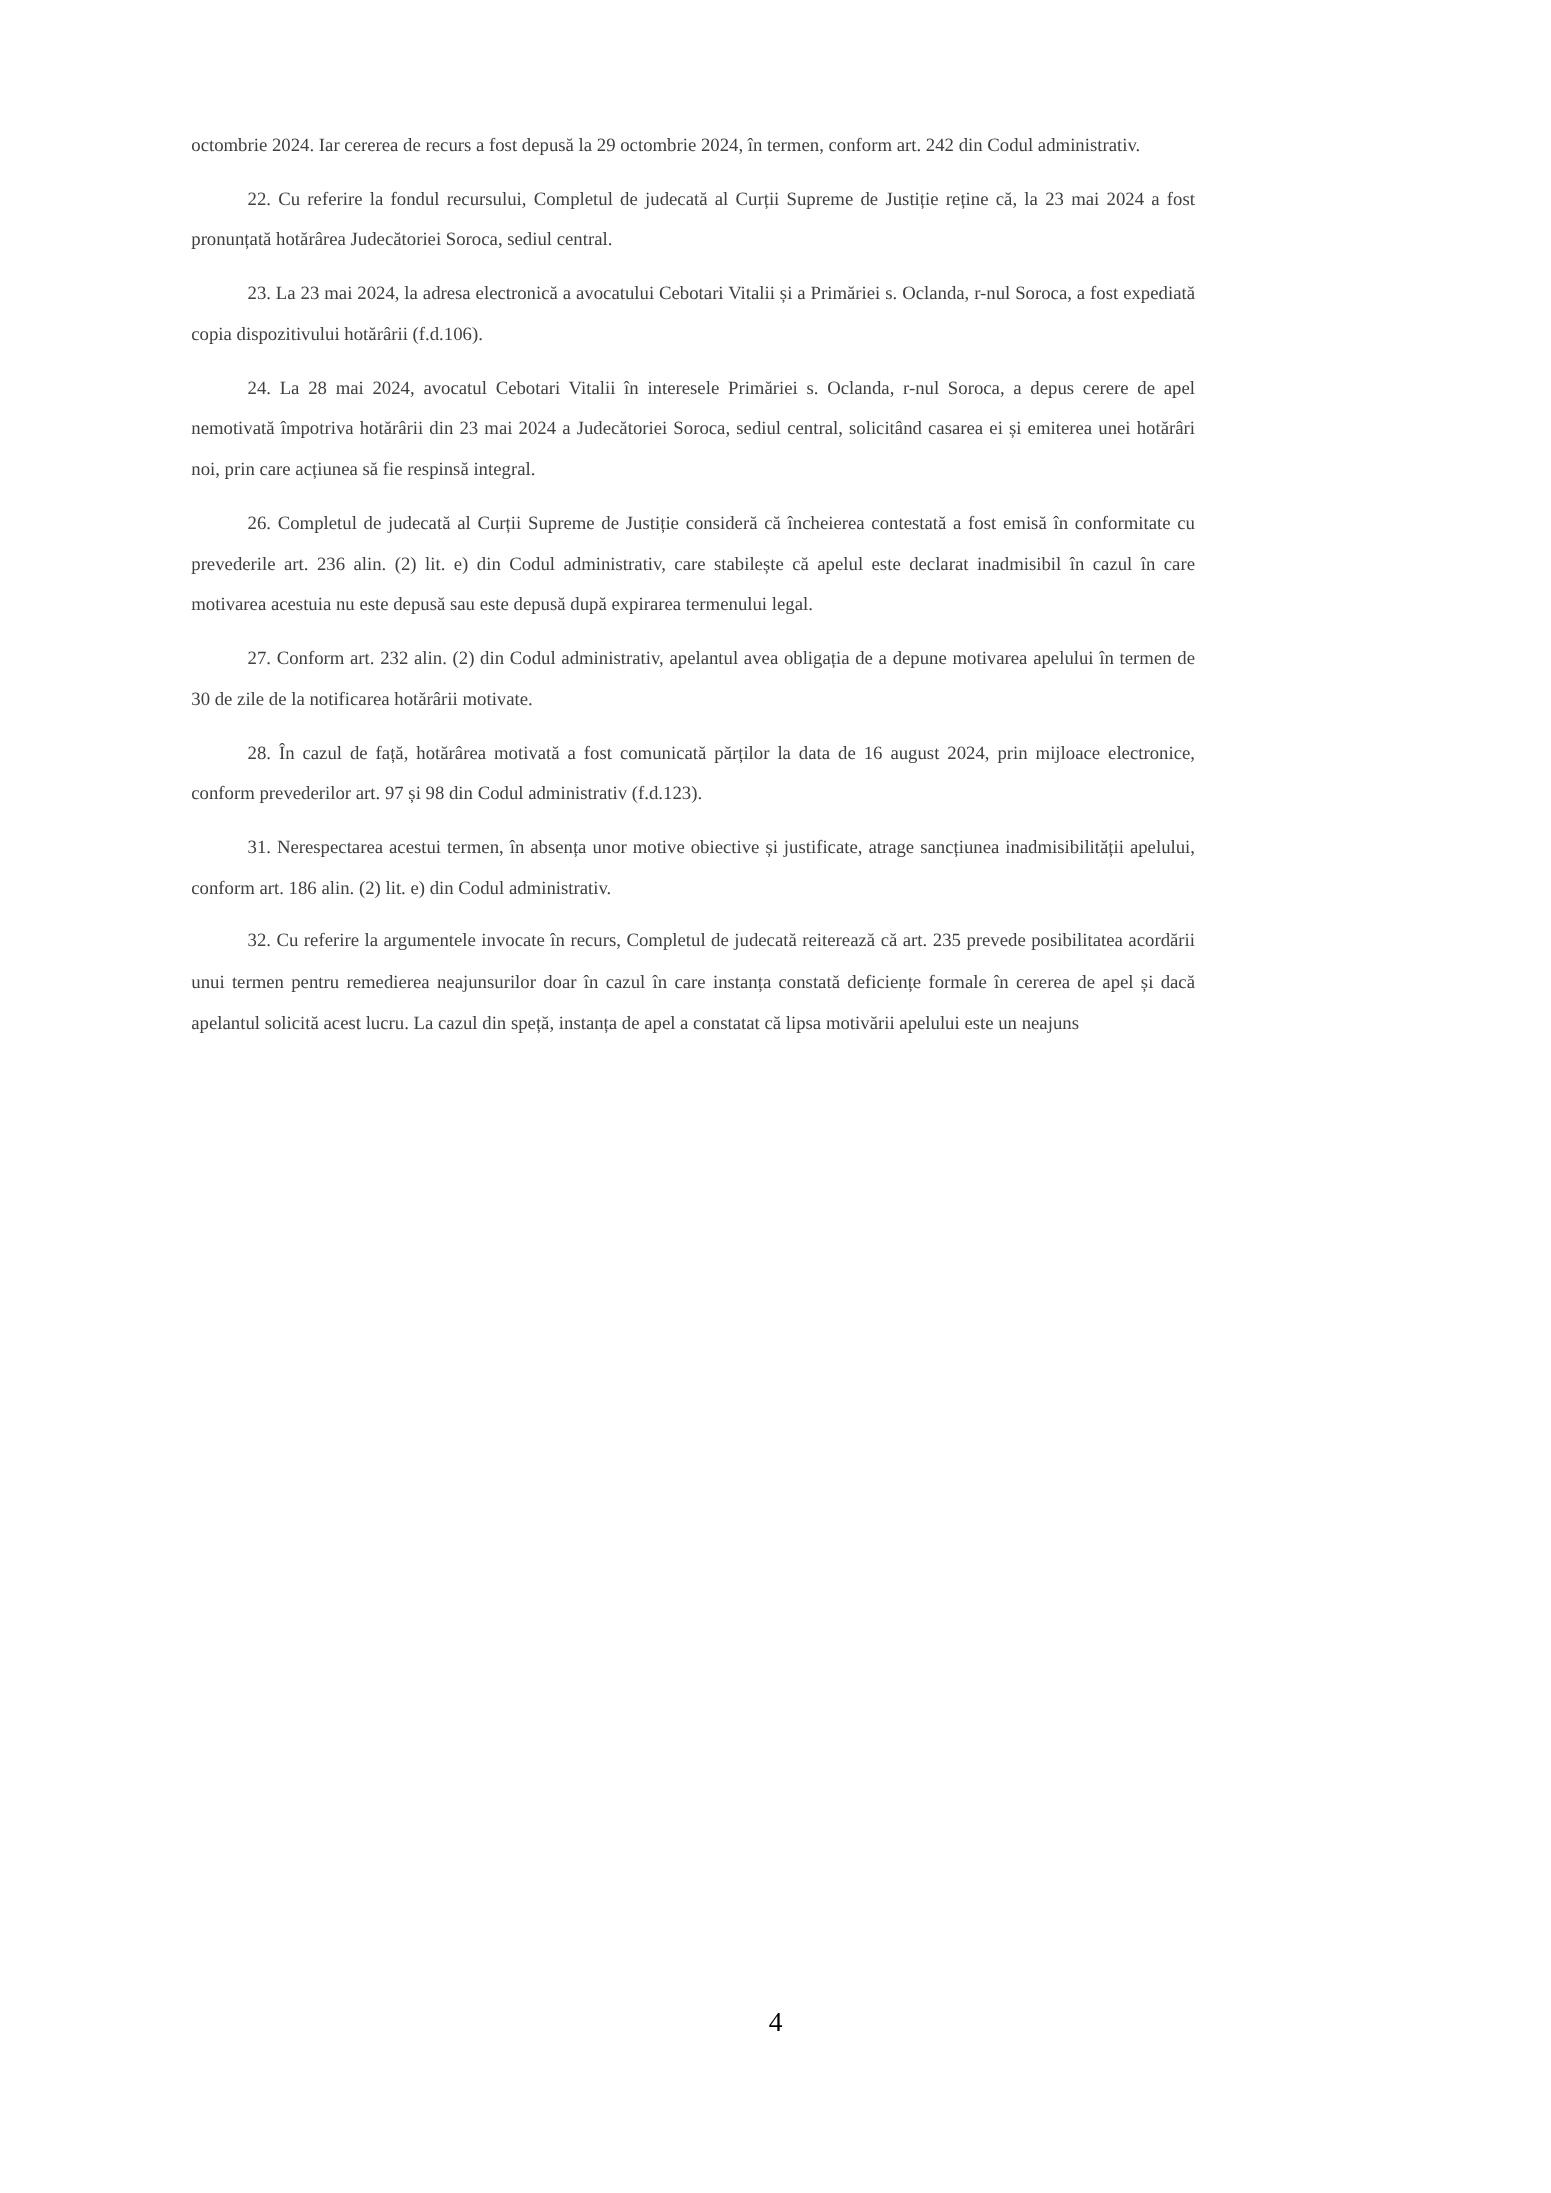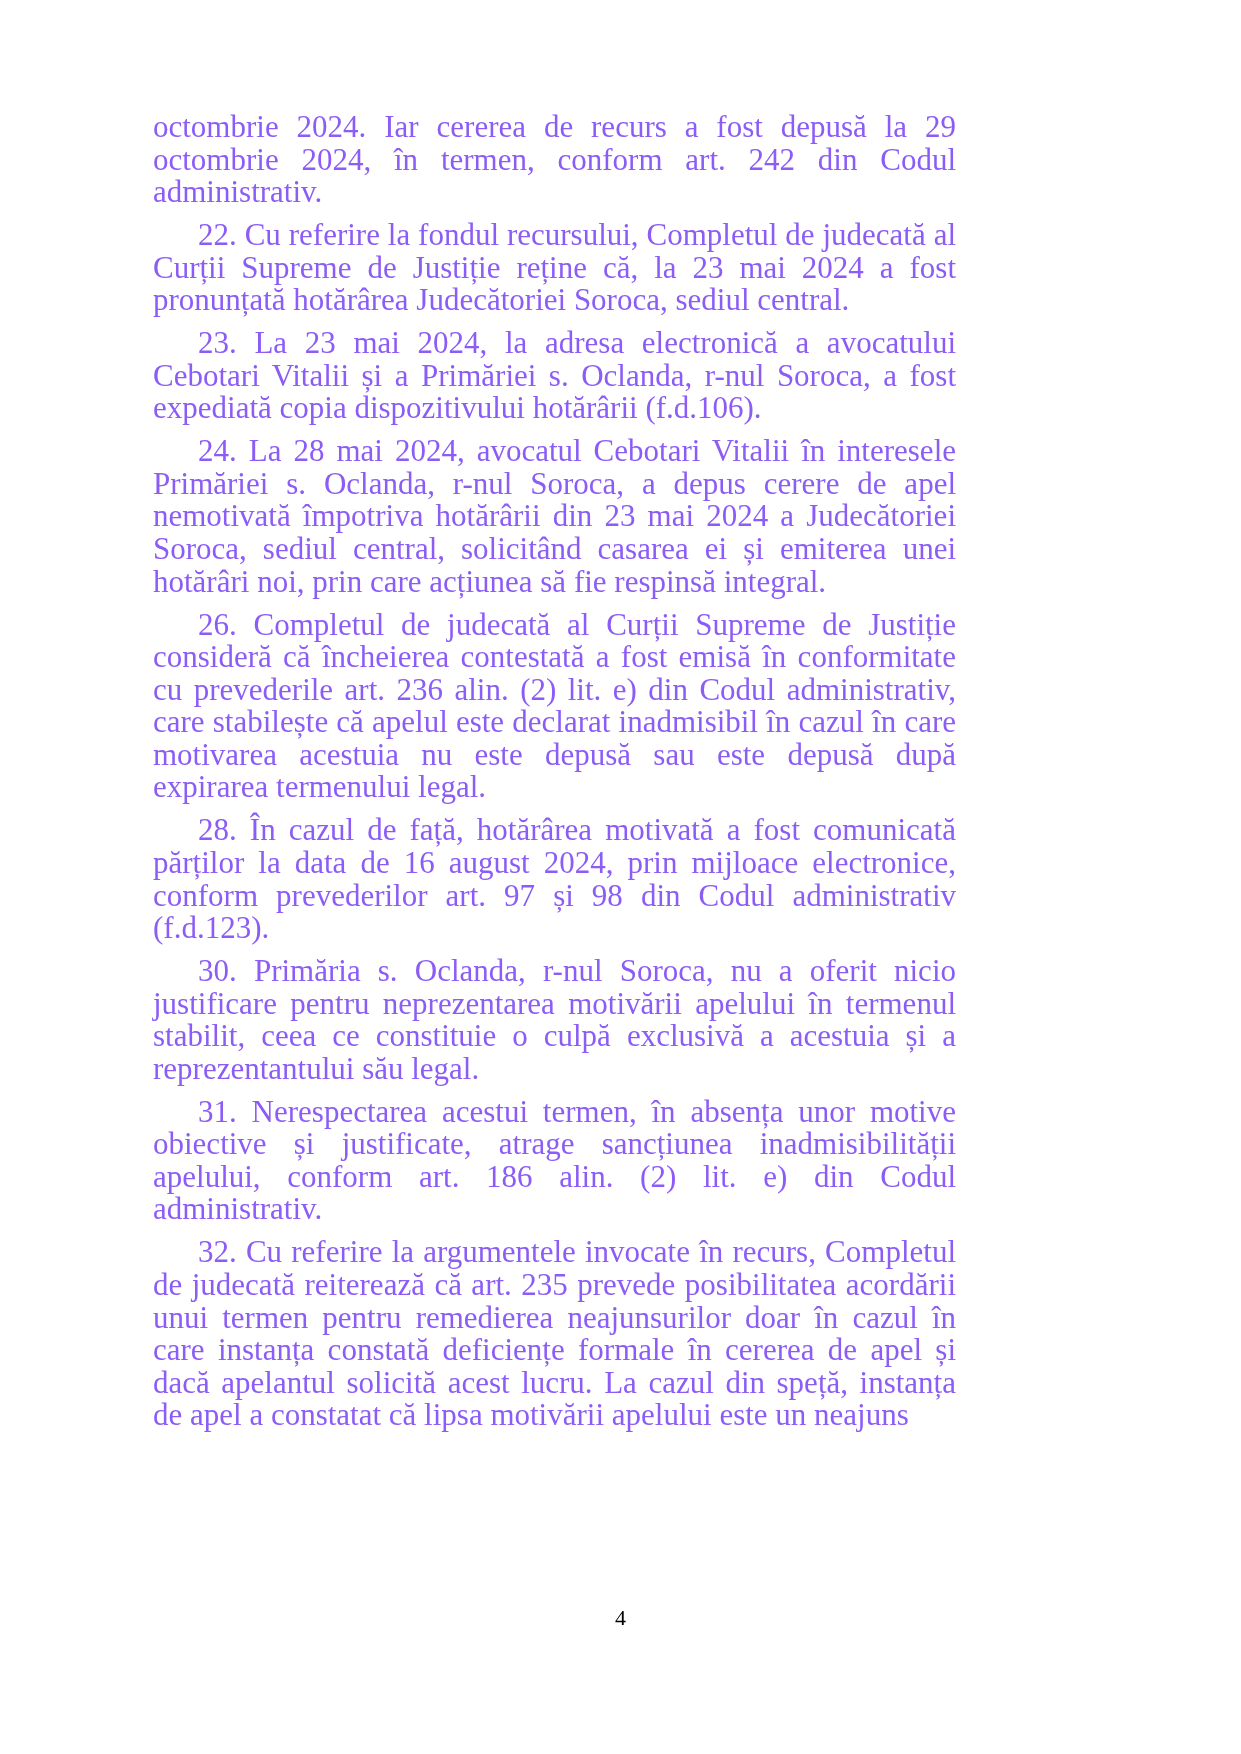--- a/index.html
+++ b/index.html
@@ -1,29 +1,29 @@
 <!DOCTYPE html>
 <html><head>
 <meta charset="utf-8">
 <style>
   html, body { margin: 0; padding: 0; background: #ffffff; }
   body { width: 1241px; height: 1754px; position: relative; overflow: hidden; }
-  .page { position: absolute; left: 153px; top: 111px; width: 803px; font-family: "Liberation Serif", "DejaVu Serif", serif; font-size: 31px; line-height: 32.6px; color: #8b5cf6; }
+  .page { position: absolute; left: 153px; top: 101px; width: 803px; font-family: "Liberation Serif", "DejaVu Serif", serif; font-size: 15px; line-height: 32.6px; color: #404040; }
   .p { margin: 0 0 10.3px 0; text-align: justify; text-indent: 0; }
   .p.ind { text-indent: 45px; }
   .pagenum { position: absolute; left: 0; width: 1241px; top: 1605px; text-align: center; font-family: "Liberation Serif", "DejaVu Serif", serif; font-size: 22px; color: #000; }
 </style>
 </head>
 <body>
 
 <div class="page">
   <p class="p">octombrie 2024. Iar cererea de recurs a fost depusă la 29 octombrie 2024, în termen, conform art. 242 din Codul administrativ.</p>
   <p class="p ind">22. Cu referire la fondul recursului, Completul de judecată al Curții Supreme de Justiție reține că, la 23 mai 2024 a fost pronunțată hotărârea Judecătoriei Soroca, sediul central.</p>
   <p class="p ind">23. La 23 mai 2024, la adresa electronică a avocatului Cebotari Vitalii și a Primăriei s. Oclanda, r-nul Soroca, a fost expediată copia dispozitivului hotărârii (f.d.106).</p>
   <p class="p ind">24. La 28 mai 2024, avocatul Cebotari Vitalii în interesele Primăriei s. Oclanda, r-nul Soroca, a depus cerere de apel nemotivată împotriva hotărârii din 23 mai 2024 a Judecătoriei Soroca, sediul central, solicitând casarea ei și emiterea unei hotărâri noi, prin care acțiunea să fie respinsă integral.</p>
   <p class="p ind">26. Completul de judecată al Curții Supreme de Justiție consideră că încheierea contestată a fost emisă în conformitate cu prevederile art. 236 alin. (2) lit. e) din Codul administrativ, care stabilește că apelul este declarat inadmisibil în cazul în care motivarea acestuia nu este depusă sau este depusă după expirarea termenului legal.</p>
+  <p class="p ind">27. Conform art. 232 alin. (2) din Codul administrativ, apelantul avea obligația de a depune motivarea apelului în termen de 30 de zile de la notificarea hotărârii motivate.</p>
   <p class="p ind">28. În cazul de față, hotărârea motivată a fost comunicată părților la data de 16 august 2024, prin mijloace electronice, conform prevederilor art. 97 și 98 din Codul administrativ (f.d.123).</p>
-  <p class="p ind">30. Primăria s. Oclanda, r-nul Soroca, nu a oferit nicio justificare pentru neprezentarea motivării apelului în termenul stabilit, ceea ce constituie o culpă exclusivă a acestuia și a reprezentantului său legal.</p>
   <p class="p ind">31. Nerespectarea acestui termen, în absența unor motive obiective și justificate, atrage sancțiunea inadmisibilității apelului, conform art. 186 alin. (2) lit. e) din Codul administrativ.</p>
   <p class="p ind">32. Cu referire la argumentele invocate în recurs, Completul de judecată reiterează că art. 235 prevede posibilitatea acordării unui termen pentru remedierea neajunsurilor doar în cazul în care instanța constată deficiențe formale în cererea de apel și dacă apelantul solicită acest lucru. La cazul din speță, instanța de apel a constatat că lipsa motivării apelului este un neajuns</p>
 </div>
 
 <div class="pagenum">4</div>
 
 </body></html>

